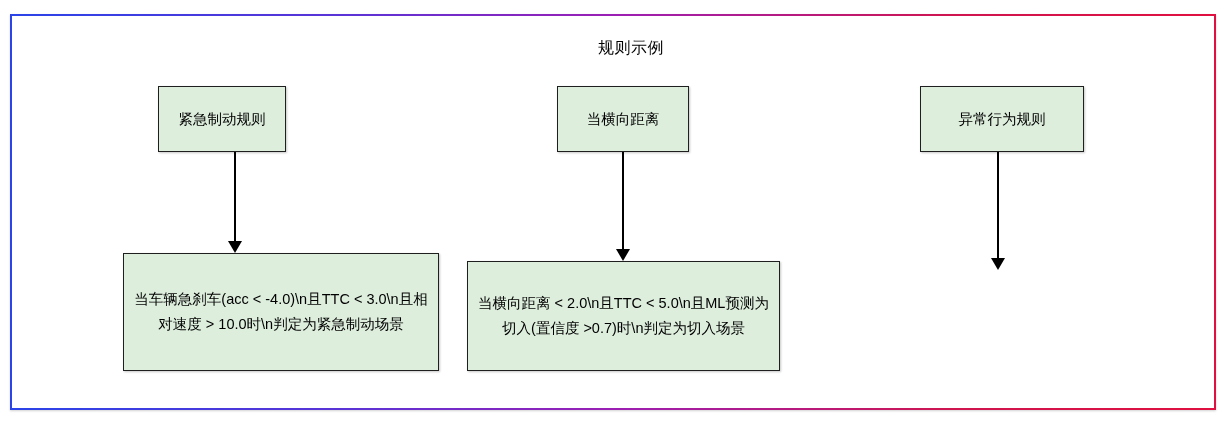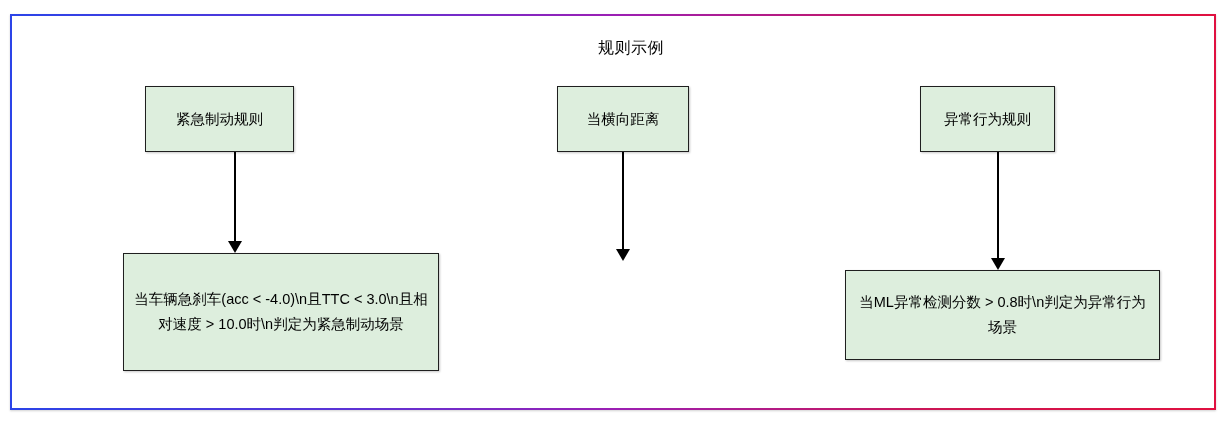--- a/index.html
+++ b/index.html
@@ -25,23 +25,23 @@
   
   .node{
     position:absolute;box-sizing:border-box;
     background:#ddeedd;border:1.6px solid #1f1f1f;
     display:flex;align-items:center;justify-content:center;
     text-align:center;font-size:14.5px;line-height:25px;color:#000;
     box-shadow:1px 1px 2px rgba(0,0,0,.22);
   }
   .node span{display:block;padding:0 8px;}
   
-  #n-top-0{left:133px;top:70px;width:149px;height:66px;}
+  #n-top-0{left:146px;top:70px;width:128px;height:66px;}
   #n-top-1{left:545px;top:70px;width:132px;height:66px;}
-  #n-top-2{left:908px;top:70px;width:135px;height:66px;font-family:Liberation Serif, serif;}
+  #n-top-2{left:908px;top:70px;width:164px;height:66px;font-family:Liberation Serif, serif;}
   
   #n-bot-0{left:67px;top:237px;width:316px;height:118px;margin-left:44px;}
   #n-bot-1{left:455px;top:245px;width:313px;height:110px;}
   #n-bot-2{left:833px;top:254px;width:315px;height:90px;}
   
   .arrow{position:absolute;width:14px;}
   .arrow .shaft{
     position:absolute;left:6px;top:0;width:1.6px;background:#000;
   }
   .arrow .head{
@@ -74,25 +74,25 @@
     <span>当车辆急刹车(acc &lt; -4.0)\n且TTC &lt; 3.0\n且相对速度 &gt; 10.0时\n判定为紧急制动场景</span>
   </div>
 
   <div class="node" id="n-top-1">
     <span>当横向距离</span>
   </div>
   <div class="arrow" id="a-1">
     <div class="shaft"></div>
     <div class="head"></div>
   </div>
+  <div class="node" id="n-bot-1">
+    <span>当横向距离 &lt; 2.0\n且TTC &lt; 5.0\n且ML预测为切入(置信度 &gt;0.7)时\n判定为切入场景</span>
+  </div>
 
   <div class="node" id="n-top-2">
     <span>异常行为规则</span>
   </div>
   <div class="arrow" id="a-2">
     <div class="shaft"></div>
     <div class="head"></div>
   </div>
-  <div class="node" id="n-bot-2">
-    <span>当ML异常检测分数 &gt; 0.8时\n判定为异常行为场景</span>
-  </div>
 
 </div>
 
 </body></html>

